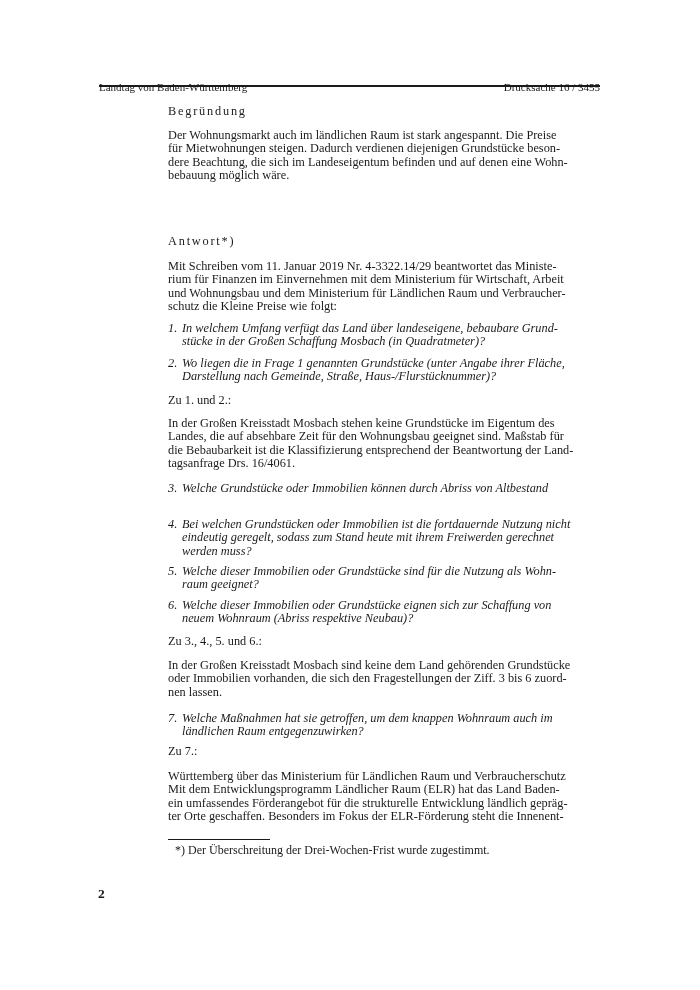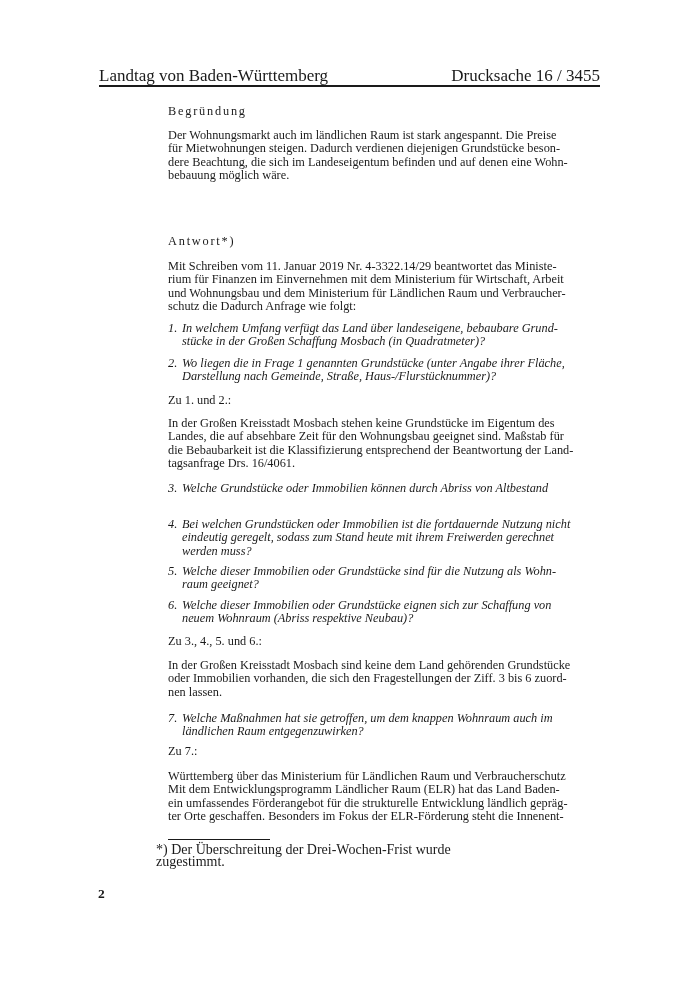--- a/index.html
+++ b/index.html
@@ -8,25 +8,25 @@
     width: 700px;
     height: 990px;
     background: #ffffff;
     color: #1a1a1a;
     font-family: "Liberation Serif", "DejaVu Serif", serif;
     overflow: hidden;
   }
   .header-row {
     position: absolute;
     left: 99px;
-    top: 68px;
+    top: 80px;
     width: 501px;
     display: flex;
     justify-content: space-between;
-    font-size: 17px;
+    font-size: 11px;
     line-height: 15px;
   }
   .header-rule {
     position: absolute;
     left: 99px;
     top: 85px;
     width: 501px;
     height: 2px;
     background: #1a1a1a;
   }
@@ -45,24 +45,24 @@
   .footnote-rule {
     position: absolute;
     left: 168px;
     top: 839px;
     width: 102px;
     height: 1.2px;
     background: #1a1a1a;
   }
   .footnote {
     position: absolute;
-    left: 156px;
+    left: 175px;
     top: 844px;
     width: 365px;
-    font-size: 14px;
+    font-size: 12px;
     line-height: 12px;
   }
   .page-number {
     position: absolute;
     left: 98px;
     top: 886px;
     font-size: 13.5px;
     font-weight: bold;
   }
 </style>
@@ -85,21 +85,21 @@
       <div class="line">dere Beachtung, die sich im Landeseigentum befinden und auf denen eine Wohn-</div>
       <div class="line line-last">bebauung möglich wäre.</div>
     </div>
 
   <div class="block heading" style="top:235px">Antwort*)</div>
 
   <div class="block" style="top:260px">
       <div class="line">Mit Schreiben vom 11. Januar 2019 Nr. 4-3322.14/29 beantwortet das Ministe-</div>
       <div class="line">rium für Finanzen im Einvernehmen mit dem Ministerium für Wirtschaft, Arbeit</div>
       <div class="line">und Wohnungsbau und dem Ministerium für Ländlichen Raum und Verbraucher-</div>
-      <div class="line line-last">schutz die Dadurch Anfrage wie folgt:</div>
+      <div class="line line-last">schutz die Kleine Preise wie folgt:</div>
     </div>
 
   <div class="block question" style="top:322px">
     <span class="qnum">1.</span>
     <div>
         <div class="line">In welchem Umfang verfügt das Land über landeseigene, bebaubare Grund-</div>
         <div class="line line-last">stücke in der Großen Schaffung Mosbach (in Quadratmeter)?</div>
       </div>
   </div>
 

